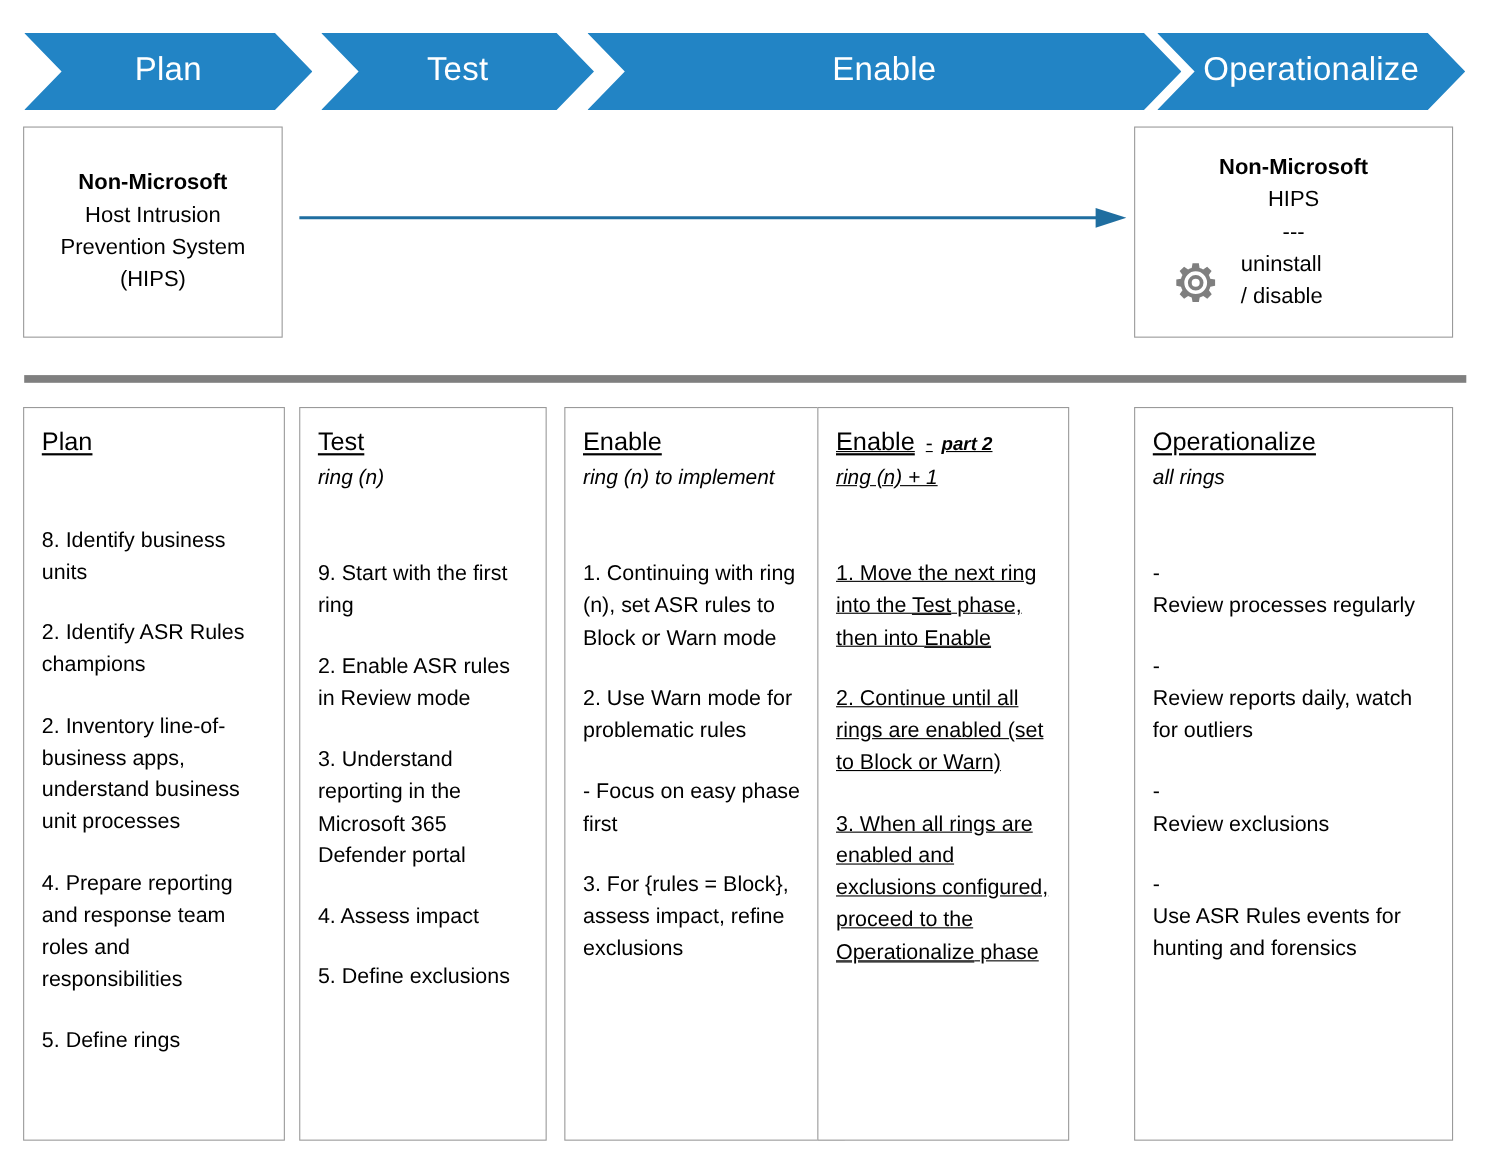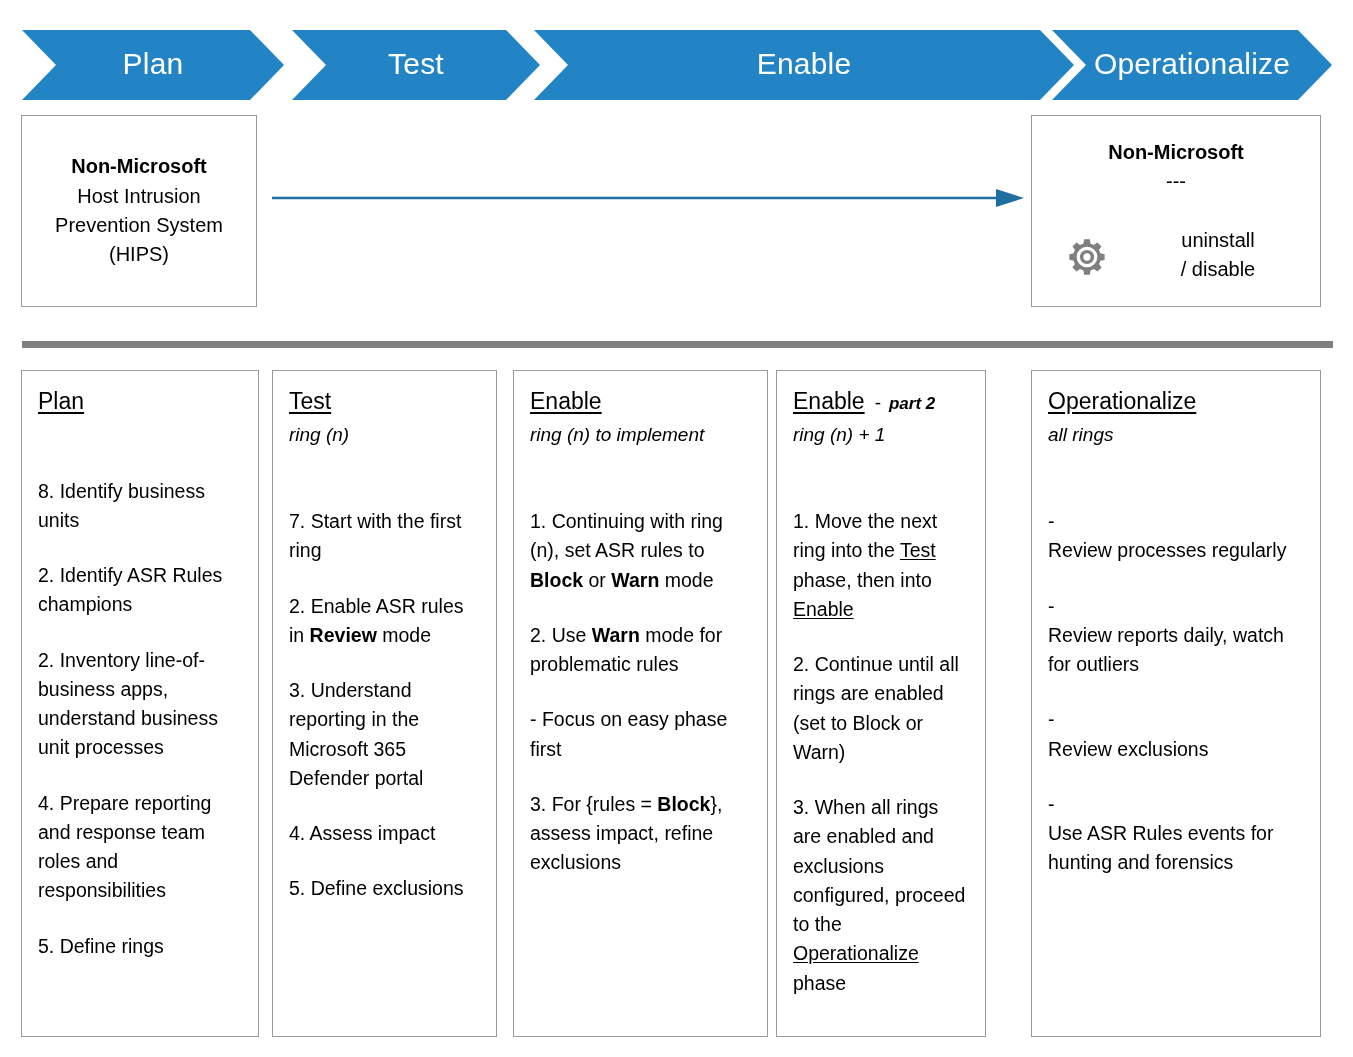--- a/index.html
+++ b/index.html
@@ -104,21 +104,21 @@
     top: 118px;
     width: 46px;
     height: 46px;
     color: #7f7f7f;
   }
   .gear-tail {
     position: absolute;
     left: 96px;
     top: 110px;
     width: 180px;
-    text-align: center;
+    text-align: left;
     font-size: 20px;
     line-height: 1.47;
   }
 
   .flow-arrow {
     position: absolute;
     left: 272px;
     top: 186px;
     width: 752px;
     height: 24px;
@@ -147,21 +147,21 @@
     border: 1px solid #9a9a9a;
     box-sizing: border-box;
     padding: 13px 14px 0 16px;
     font-size: 19.5px;
     line-height: 1.5;
     background: #ffffff;
   }
   .col-plan   { left: 21px;   width: 238px; }
   .col-test   { left: 272px;  width: 225px; }
   .col-en1    { left: 513px;  width: 255px; }
-  .col-en2    { left: 776px;  width: 210px; border-left: 1px solid #9a9a9a; }
+  .col-en2    { left: 743px;  width: 229px; border-left: 1px solid #9a9a9a; text-decoration: underline; }
   .col-oper   { left: 1031px; width: 290px; }
 
   .col-title {
     font-size: 23px;
     text-decoration: underline;
     text-underline-offset: 3px;
     display: inline;
   }
   .col-title-suffix {
     font-size: 17px;
@@ -176,21 +176,21 @@
   .col-sub {
     font-size: 19px;
     font-style: italic;
     margin-top: 2px;
   }
   .col-body { margin-top: 58px; }
   .col-body p {
     margin: 0 0 26px 0;
   }
   .col-body p:last-child { margin-bottom: 0; }
-  .col-body b { font-weight: bold; }
+  .col-body b { font-weight: normal; }
   .col-body u { text-decoration: underline; text-underline-offset: 2px; }
 </style>
 </head>
 <body>
 
 <div class="chevron-band">
   <div class="chevron chev-plan">
     <span>Plan</span>
   </div>
   <div class="chevron chev-test">
@@ -212,20 +212,21 @@
 </div>
 
 <svg class="flow-arrow" viewBox="0 0 752 24">
   <line x1="0" y1="12" x2="726" y2="12" stroke="#1F6EA0" stroke-width="2.6"></line>
   <polygon points="724,3 752,12 724,21" fill="#1F6EA0"></polygon>
 </svg>
 
 <div class="hips-right">
   <div class="hips-right-inner">
     <div class="t-bold">Non-Microsoft</div>
+    <div>HIPS</div>
     <div>---</div>
   </div>
   <svg class="gear-icon" viewBox="0 0 24 24" fill="currentColor">
     <path d="M12 8.3a3.7 3.7 0 1 0 0 7.4 3.7 3.7 0 0 0 0-7.4zm0 5.6a1.9 1.9 0 1 1 0-3.8 1.9 1.9 0 0 1 0 3.8z"></path>
     <path d="M21.2 13.5v-3l-2.3-.4a7.2 7.2 0 0 0-.7-1.7l1.35-1.9-2.12-2.12-1.9 1.35a7.2 7.2 0 0 0-1.7-.7L13.5 2.8h-3l-.4 2.23a7.2 7.2 0 0 0-1.7.7L6.5 4.38 4.38 6.5l1.35 1.9a7.2 7.2 0 0 0-.7 1.7l-2.23.4v3l2.23.4a7.2 7.2 0 0 0 .7 1.7L4.38 17.5l2.12 2.12 1.9-1.35c.53.31 1.1.55 1.7.7l.4 2.23h3l.4-2.23c.6-.15 1.17-.39 1.7-.7l1.9 1.35 2.12-2.12-1.35-1.9c.31-.53.55-1.1.7-1.7l2.23-.4zm-9.2 3.9a5.4 5.4 0 1 1 0-10.8 5.4 5.4 0 0 1 0 10.8z"></path>
   </svg>
   <div class="gear-tail">
     <div>uninstall</div>
     <div>/ disable</div>
   </div>
@@ -243,21 +244,21 @@
       <p>2. Inventory line-of-business apps, understand business unit processes</p>
       <p>4.  Prepare reporting and response team roles and responsibilities</p>
       <p>5. Define rings</p>
     </div>
   </div>
 
   <div class="col col-test">
     <div><span class="col-title">Test</span></div>
     <div class="col-sub">ring (n)</div>
     <div class="col-body">
-      <p>7. Start with the first ring</p>
+      <p>9. Start with the first ring</p>
       <p>2. Enable ASR rules in <b>Review</b> mode</p>
       <p>3. Understand reporting in the Microsoft 365 Defender portal</p>
       <p>4. Assess impact</p>
       <p>5. Define exclusions</p>
     </div>
   </div>
 
   <div class="col col-en1">
     <div><span class="col-title">Enable</span></div>
     <div class="col-sub">ring (n) to implement</div>

